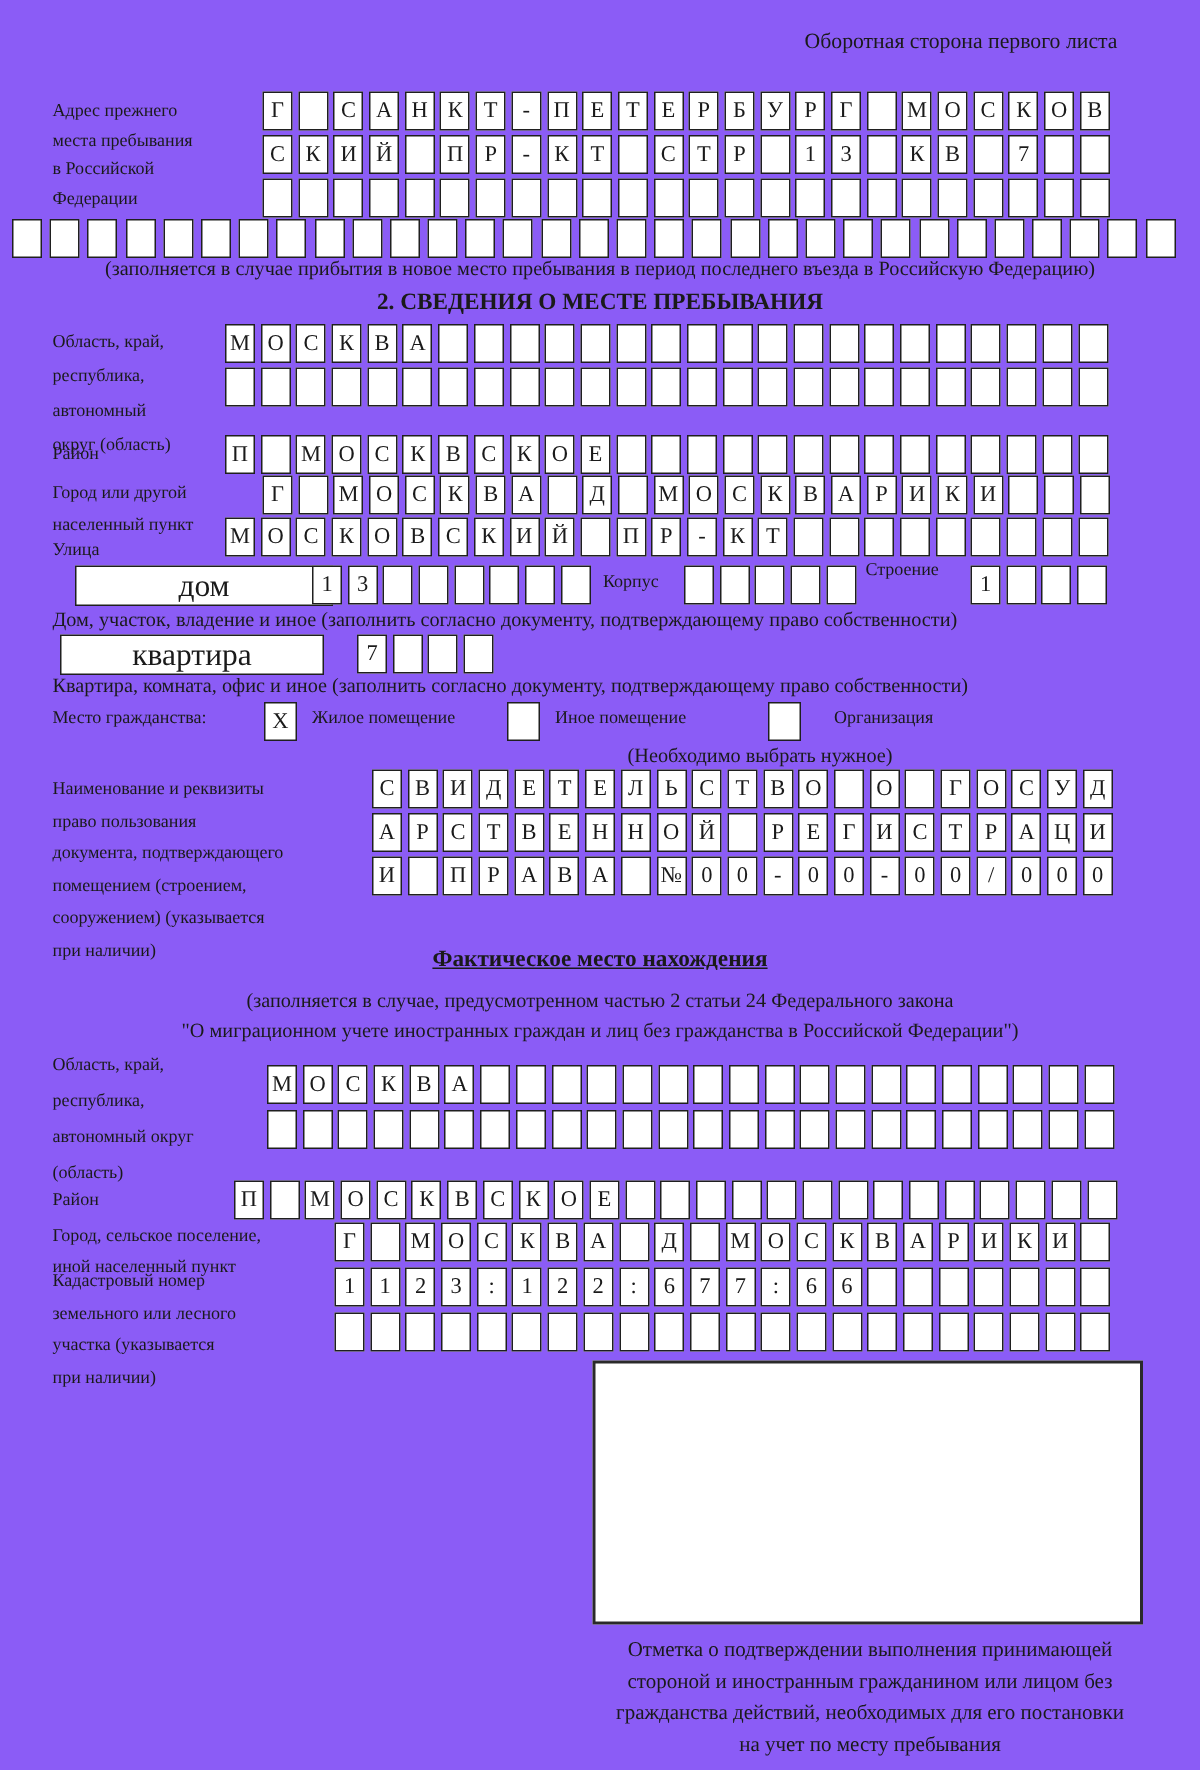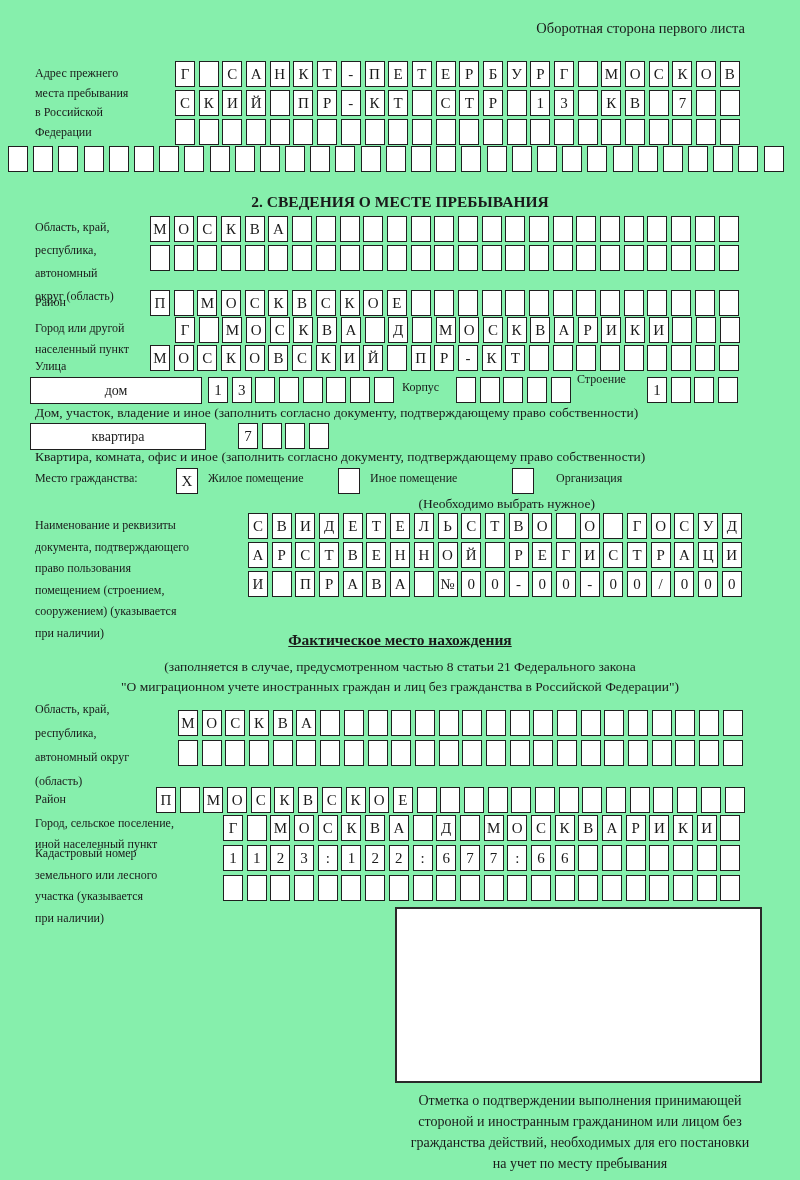--- a/index.html
+++ b/index.html
@@ -1,25 +1,25 @@
 <!DOCTYPE html>
 <html><head>
 <meta charset="utf-8">
 <style>
   html,body{margin:0;padding:0;background:#fff;}
-  .page{position:relative;width:800px;height:1180px;background:#86efac;overflow:hidden;
+  .page{position:relative;width:800px;height:1180px;background:#8b5cf6;overflow:hidden;
         font-family:"Liberation Serif","DejaVu Serif",serif;color:#1a1a1a;}
   .abs{position:absolute;}
   .cells{display:flex;gap:3.7px;}
   .cells.wide{gap:5.2px;}
   .cell{box-sizing:border-box;flex:0 0 20px;width:20px;height:26px;border:1.6px solid #1f1f1f;
         display:flex;align-items:center;justify-content:center;font-size:15px;line-height:1;background:#fff;}
   .lbl{font-size:12px;}
   .wbox{box-sizing:border-box;border:1.7px solid #1f1f1f;height:27px;display:flex;align-items:center;
-        justify-content:center;font-size:14px;background:#fff;}
+        justify-content:center;font-size:21px;background:#fff;margin-left:20px;}
   .cbox{box-sizing:border-box;width:22px;height:26px;border:1.7px solid #1f1f1f;display:flex;
         align-items:center;justify-content:center;font-size:15px;background:#fff;}
   .note{font-size:13.5px;}
   .ctr{left:0;right:0;text-align:center;}
   .bold{font-weight:bold;}
   .stamp{box-sizing:border-box;border:2px solid #2a2a2a;background:#fff;}
 </style>
 </head>
 <body>
 
@@ -139,20 +139,21 @@
       <span class="cell"></span>
       <span class="cell"></span>
       <span class="cell"></span>
       <span class="cell"></span>
       <span class="cell"></span>
       <span class="cell"></span>
       <span class="cell"></span>
       <span class="cell"></span>
     </div>
 
+  <div class="abs note ctr" style="top:171px;">(заполняется в случае прибытия в новое место пребывания в период последнего въезда в Российскую Федерацию)</div>
 
   <div class="abs ctr bold" style="top:193px;font-size:15.5px;">2. СВЕДЕНИЯ О МЕСТЕ ПРЕБЫВАНИЯ</div>
 
   <div class="abs lbl" style="left:35px;top:216px;line-height:23px;">
     <div>Область, край,</div>
     <div>республика,</div>
     <div>автономный</div>
     <div>округ (область)</div>
   </div>
   <div class="abs cells" style="left:150px;top:216px;">
@@ -320,42 +321,42 @@
     </div>
   <div class="abs lbl" style="left:577px;top:372px;">Строение</div>
   <div class="abs cells" style="left:647px;top:377px;">
       <span class="cell">1</span>
       <span class="cell"></span>
       <span class="cell"></span>
       <span class="cell"></span>
     </div>
   <div class="abs note" style="left:35px;top:405px;">Дом, участок, владение и иное (заполнить согласно документу, подтверждающему право собственности)</div>
 
-  <div class="abs wbox" style="left:30px;top:423px;width:176px;">квартира</div>
+  <div class="abs wbox" style="left:20px;top:423px;width:176px;">квартира</div>
   <div class="abs cells" style="left:238px;top:423px;">
       <span class="cell">7</span>
       <span class="cell"></span>
       <span class="cell"></span>
       <span class="cell"></span>
     </div>
   <div class="abs note" style="left:35px;top:449px;">Квартира, комната, офис и иное (заполнить согласно документу, подтверждающему право собственности)</div>
 
   <div class="abs lbl" style="left:35px;top:471px;">Место гражданства:</div>
   <span class="abs cbox" style="left:176px;top:468px;">X</span>
   <div class="abs lbl" style="left:208px;top:471px;">Жилое помещение</div>
   <span class="abs cbox" style="left:338px;top:468px;"></span>
   <div class="abs lbl" style="left:370px;top:471px;">Иное помещение</div>
   <span class="abs cbox" style="left:512px;top:468px;"></span>
   <div class="abs lbl" style="left:556px;top:471px;">Организация</div>
   <div class="abs note" style="left:35px;top:496px;width:560px;text-align:right;">(Необходимо выбрать нужное)</div>
 
   <div class="abs lbl" style="left:35px;top:515px;line-height:21.5px;">
     <div>Наименование и реквизиты</div>
+    <div>право пользования</div>
     <div>документа, подтверждающего</div>
-    <div>право пользования</div>
     <div>помещением (строением,</div>
     <div>сооружением) (указывается</div>
     <div>при наличии)</div>
   </div>
   <div class="abs cells" style="left:248px;top:513px;">
       <span class="cell">С</span>
       <span class="cell">В</span>
       <span class="cell">И</span>
       <span class="cell">Д</span>
       <span class="cell">Е</span>
@@ -418,21 +419,21 @@
       <span class="cell">0</span>
       <span class="cell">0</span>
       <span class="cell">/</span>
       <span class="cell">0</span>
       <span class="cell">0</span>
       <span class="cell">0</span>
     </div>
 
   <div class="abs ctr bold" style="top:631px;font-size:15.5px;text-decoration:underline;">Фактическое место нахождения</div>
   <div class="abs note ctr" style="top:657px;line-height:20px;">
-    <div>(заполняется в случае, предусмотренном частью 8 статьи 21 Федерального закона</div>
+    <div>(заполняется в случае, предусмотренном частью 2 статьи 24 Федерального закона</div>
     <div>"О миграционном учете иностранных граждан и лиц без гражданства в Российской Федерации")</div>
   </div>
 
   <div class="abs lbl" style="left:35px;top:697px;line-height:24px;">
     <div>Область, край,</div>
     <div>республика,</div>
     <div>автономный округ</div>
     <div>(область)</div>
   </div>
   <div class="abs cells" style="left:178px;top:710px;">

